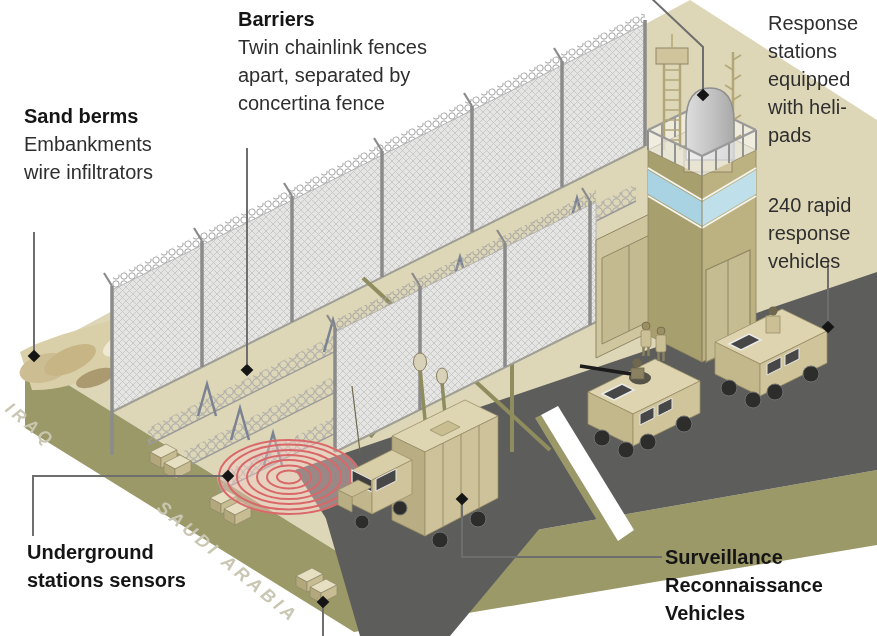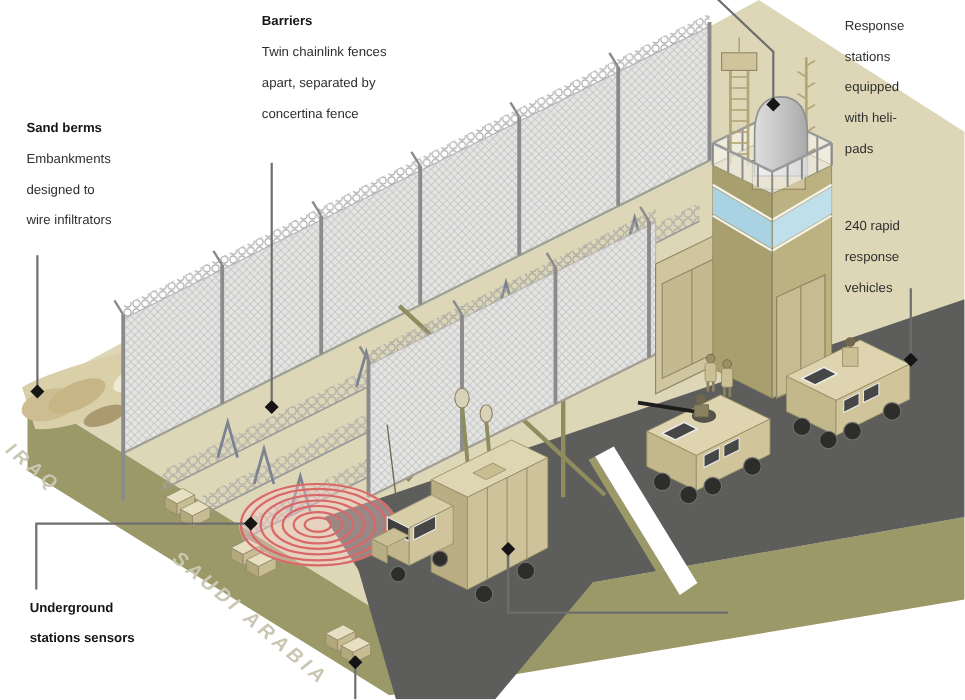--- a/index.html
+++ b/index.html
@@ -1,19 +1,19 @@
 <!DOCTYPE html>
 <html><head>
 <meta charset="utf-8">
 <style>
   html,body{margin:0;padding:0;background:#fff;}
   .stage{position:relative;width:877px;height:636px;background:#fff;overflow:hidden;
          font-family:"Liberation Sans","DejaVu Sans",sans-serif;}
   .stage svg{position:absolute;left:0;top:0;}
-  .label{position:absolute;font-size:12px;line-height:28px;color:#2e2e2e;white-space:nowrap;}
+  .label{position:absolute;font-size:20px;line-height:28px;color:#2e2e2e;white-space:nowrap;}
   .label .t{font-weight:bold;color:#151515;}
   .geo{position:absolute;font-style:italic;font-weight:bold;color:#c9c6b2;
        transform-origin:0 0;transform:rotate(40deg);white-space:nowrap;}
   .geo.iraq{left:14px;top:399px;font-size:17px;letter-spacing:4px;}
   .geo.saudi{left:166px;top:497px;font-size:18px;letter-spacing:4px;}
 </style>
 </head>
 <body>
 
 <div class="stage">
@@ -376,21 +376,20 @@
 <div class="label" style="left:238px;top:5px">
   <div class="t">Barriers</div>
   <div>Twin chainlink fences</div>
   <div>apart, separated by</div>
   <div>concertina fence</div>
 </div>
 
 <div class="label" style="left:24px;top:102px">
   <div class="t">Sand berms</div>
   <div>Embankments</div>
-  <div>designed to</div>
   <div>wire infiltrators</div>
 </div>
 
 <div class="label" style="left:768px;top:9px">
   <div>Response</div>
   <div>stations</div>
   <div>equipped</div>
   <div>with heli-</div>
   <div>pads</div>
 </div>
@@ -399,17 +398,22 @@
   <div>240 rapid</div>
   <div>response</div>
   <div>vehicles</div>
 </div>
 
 <div class="label" style="left:27px;top:538px">
   <div class="t">Underground</div>
   <div class="t">stations sensors</div>
 </div>
 
+<div class="label" style="left:665px;top:543px">
+  <div class="t">Surveillance</div>
+  <div class="t">Reconnaissance</div>
+  <div class="t">Vehicles</div>
+</div>
 
 <div class="geo iraq">IRAQ</div>
 <div class="geo saudi">SAUDI ARABIA</div>
 
 </div>
 
 </body></html>

